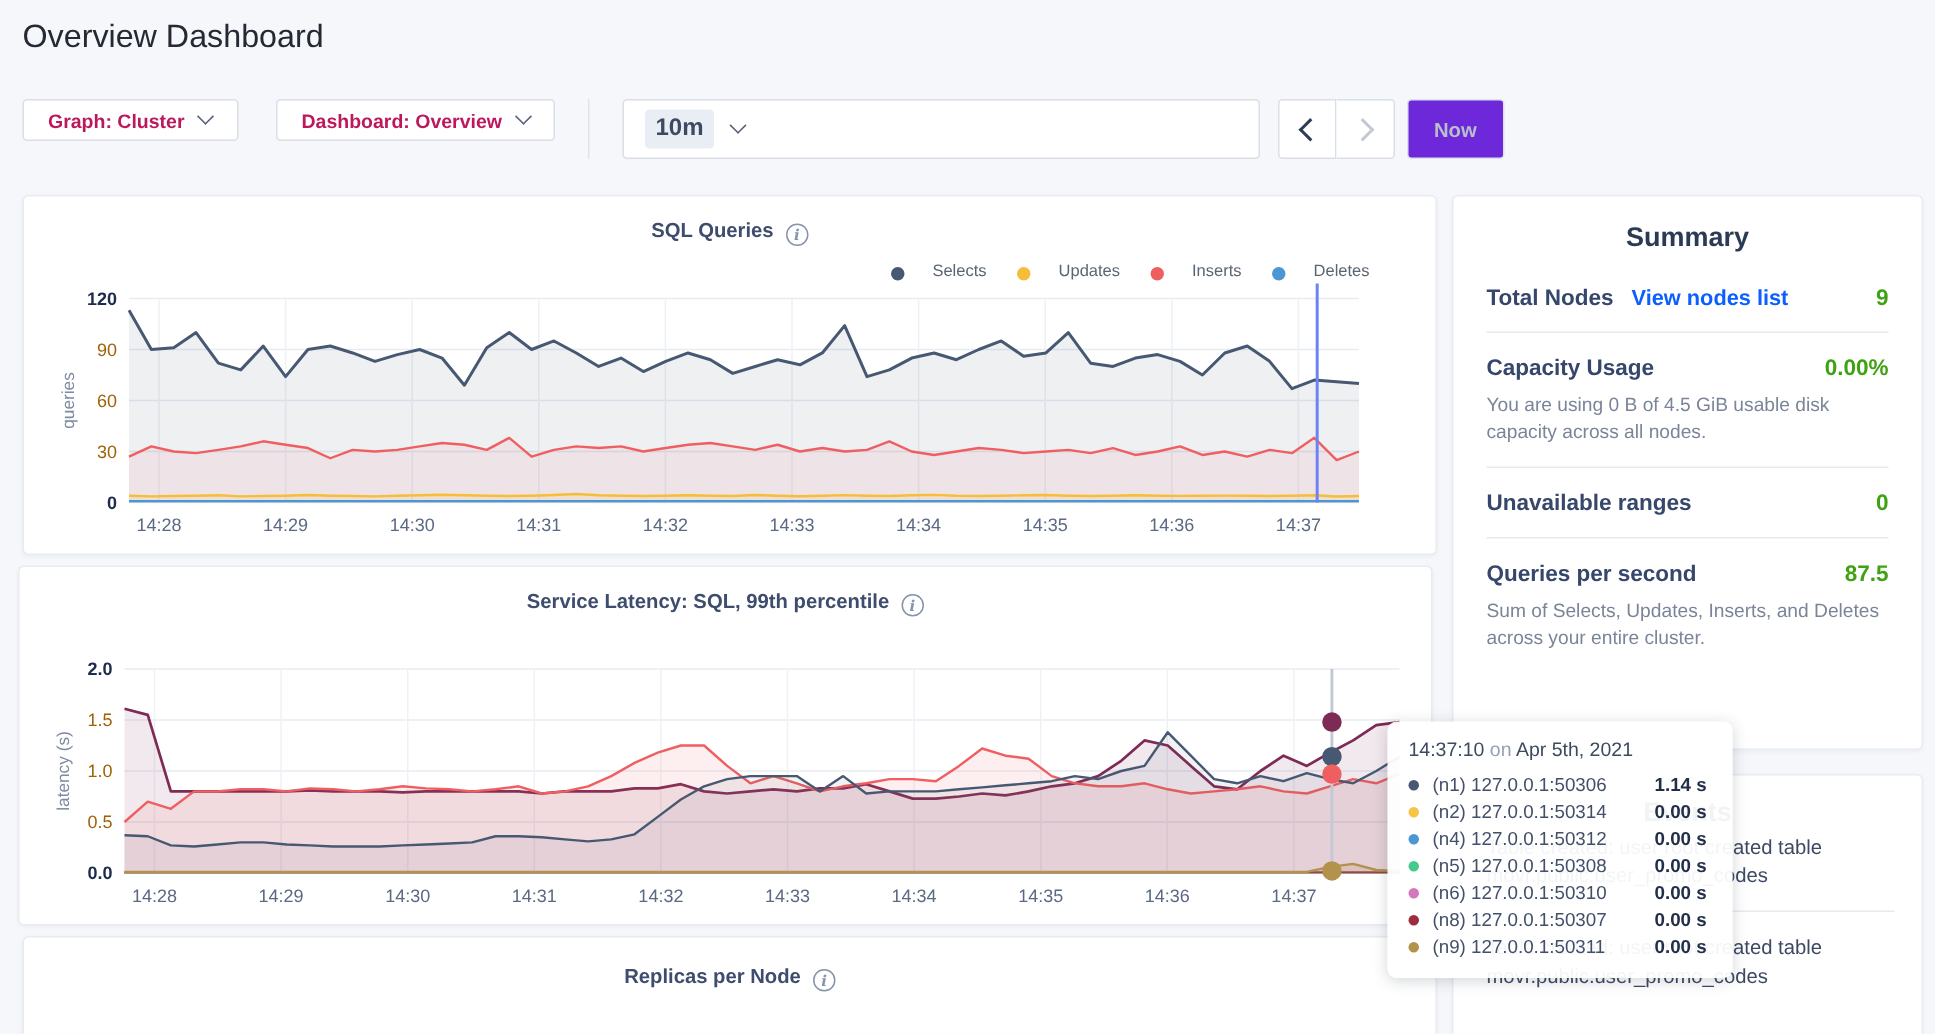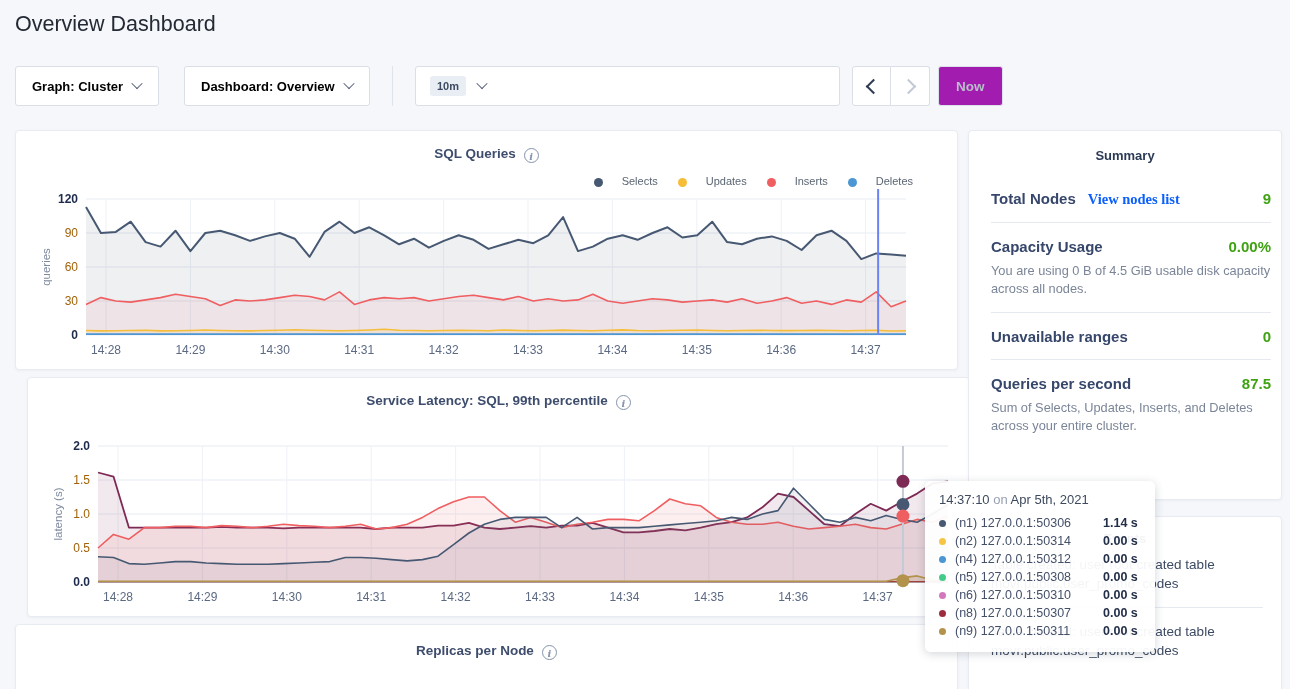--- a/index.html
+++ b/index.html
@@ -5,64 +5,64 @@
   html,body{margin:0;padding:0;}
   body{
     width:1290px;height:689px;overflow:hidden;position:relative;
     background:#f5f7fa;font-family:"Liberation Sans","DejaVu Sans",sans-serif;
     -webkit-font-smoothing:antialiased;
   }
   .abs{position:absolute;}
   h1{position:absolute;left:15px;top:12px;margin:0;font-size:21.5px;font-weight:400;color:#242933;}
   
   .btn{
-    position:absolute;top:66px;height:40px;box-sizing:border-box;background:#fff;
+    position:absolute;top:66px;height:28px;box-sizing:border-box;background:#fff;
     border:1px solid #d9dee7;border-radius:3px;display:flex;align-items:center;
-    padding:0 16px;font-size:13px;font-weight:bold;color:#000000;cursor:pointer;gap:10px;
+    padding:0 16px;font-size:13px;font-weight:bold;color:#be185d;cursor:pointer;gap:10px;
   }
   .chev{width:7px;height:7px;border-right:1.7px solid #55607a;border-bottom:1.7px solid #55607a;
     transform:rotate(45deg) translate(-1px,-1px);display:inline-block;margin-top:-3px;}
   .vdiv{position:absolute;left:392px;top:66px;width:1px;height:40px;background:#dfe3ea;}
   .timebox{position:absolute;left:415px;top:66px;width:425px;height:40px;box-sizing:border-box;
     background:#fff;border:1px solid #d9dee7;border-radius:3px;display:flex;align-items:center;
     padding:0 14px;gap:12px;cursor:pointer;}
-  .timebadge{background:#e9edf4;color:#3e4a61;font-size:11px;font-weight:bold;border-radius:3px;padding:4px 7px;}
+  .timebadge{background:#e9edf4;color:#3e4a61;font-size:16px;font-weight:bold;border-radius:3px;padding:4px 7px;}
   .timelabel{font-size:13.5px;font-weight:bold;color:#1f2b42;flex:1;}
   .navgroup{position:absolute;left:852px;top:66px;width:78px;height:40px;display:flex;}
   .navbtn{width:39px;height:40px;box-sizing:border-box;background:#fff;border:1px solid #d9dee7;
     display:flex;align-items:center;justify-content:center;cursor:pointer;}
   .navbtn.first{border-radius:3px 0 0 3px;}
   .navbtn.last{border-radius:0 3px 3px 0;border-left:none;}
   .arrow-left{width:9px;height:9px;border-left:2.2px solid #2f3b55;border-bottom:2.2px solid #2f3b55;transform:rotate(45deg);margin-left:4px;}
   .arrow-right{width:9px;height:9px;border-right:2.2px solid #c3c9d4;border-top:2.2px solid #c3c9d4;transform:rotate(45deg);margin-right:4px;}
-  .nowbtn{position:absolute;left:938px;top:66px;height:40px;box-sizing:border-box;background:#a21caf;
+  .nowbtn{position:absolute;left:938px;top:66px;height:40px;box-sizing:border-box;background:#6d28d9;
     border:1px solid #dde2e9;border-radius:3px;padding:0 17px;font-size:13.5px;font-weight:bold;
     color:#b9bfca;display:flex;align-items:center;}
   
   .card{position:absolute;background:#fff;border:1px solid #e8ebf1;border-radius:4px;
     box-shadow:0 1px 3px rgba(60,70,90,0.05);box-sizing:border-box;}
   .chart-title{position:absolute;left:0;right:0;text-align:center;font-size:13.5px;font-weight:bold;color:#3e4d6d;}
   .info-icon{display:inline-block;width:15px;height:15px;border:1.3px solid #8593ab;border-radius:50%;
     font-size:10px;line-height:15px;color:#8593ab;text-align:center;vertical-align:-2px;margin-left:8px;
     font-family:"DejaVu Serif",serif;font-style:italic;font-weight:bold;cursor:pointer;box-sizing:border-box;}
   .legend{position:absolute;display:flex;gap:20px;align-items:center;}
   .legend-item{display:flex;align-items:flex-end;gap:19px;font-size:11px;color:#5a6572;cursor:pointer;}
   .legend-dot{width:9px;height:9px;border-radius:50%;}
   .ytick{position:absolute;font-size:12px;color:#a16207;text-align:right;width:46px;}
   .ytick.end{color:#1e2b4d;font-weight:bold;}
   .xtick{position:absolute;font-size:12px;color:#5b6983;transform:translateX(-50%);}
   .ylabel{position:absolute;font-size:11.5px;color:#7f8aa0;transform:translate(-50%,-50%) rotate(-90deg);}
   
-  .panel-title{position:absolute;left:0;right:0;text-align:center;font-size:13px;font-weight:bold;color:#2b3a55;}
-  .sumrows{position:absolute;left:22px;right:10px;top:44px;}
+  .panel-title{position:absolute;left:0;right:0;text-align:center;font-size:18px;font-weight:bold;color:#2b3a55;}
+  .sumrows{position:absolute;left:22px;right:22px;top:44px;}
   .sumrow{padding:15px 0 14px 0;border-bottom:1px solid #e6eaf0;}
   .sumrow:last-child{border-bottom:none;}
   .sumrow .line{display:flex;align-items:baseline;}
   .sumlabel{font-size:15px;font-weight:bold;color:#36476b;}
-  .sumlink{font-size:14.5px;font-weight:bold;color:#0b5fff;margin-left:12px;cursor:pointer;font-family:Liberation Serif, serif;}
+  .sumlink{font-size:14.5px;font-weight:bold;color:#0b5fff;margin-left:12px;cursor:pointer;}
   .sumvalue{font-size:15px;font-weight:bold;color:#3fa213;margin-left:auto;}
   .sumdesc{font-size:12.8px;color:#7b8598;line-height:18px;margin-top:7px;}
   
   .eventitems{position:absolute;left:22px;right:18px;top:36px;}
   .eventitem{padding:2px 0 14px 0;border-bottom:1px solid #e6eaf0;margin-bottom:12px;}
   .eventitem:last-child{border-bottom:none;}
   .eventline{font-size:13.5px;color:#3d4a63;line-height:19px;white-space:nowrap;}
   
   .tooltip{position:absolute;left:925px;top:481px;width:230px;box-sizing:border-box;
     background:rgba(255,255,255,0.94);border-radius:6px;box-shadow:0 2px 10px rgba(40,50,70,0.20);
@@ -164,21 +164,21 @@
       <div class="xtick" style="left: 427.6px; top: 212px;">14:32</div>
       <div class="xtick" style="left: 512px; top: 212px;">14:33</div>
       <div class="xtick" style="left: 596.4px; top: 212px;">14:34</div>
       <div class="xtick" style="left: 680.8px; top: 212px;">14:35</div>
       <div class="xtick" style="left: 765.2px; top: 212px;">14:36</div>
       <div class="xtick" style="left: 849.6px; top: 212px;">14:37</div>
       <div class="ylabel" style="left: 30px; top: 136px;">queries</div>
     </div>
 </div>
 
-<div class="card" style="left:27px;top:377px;width:943px;height:240px;">
+<div class="card" style="left:12px;top:377px;width:943px;height:240px;">
   <div class="chart-title" style="top:15px;">
     <span>Service Latency: SQL, 99th percentile</span><span class="info-icon">i</span>
   </div>
   <div id="chartbox-1" class="abs" style="left:0;top:0;right:0;bottom:0;">
       <svg width="943" height="240">
         <line x1="70" x2="920" y1="204" y2="204" stroke="#e7ecf3" stroke-width="1"></line>
         <line x1="70" x2="920" y1="170" y2="170" stroke="#e7ecf3" stroke-width="1"></line>
         <line x1="70" x2="920" y1="136" y2="136" stroke="#e7ecf3" stroke-width="1"></line>
         <line x1="70" x2="920" y1="102" y2="102" stroke="#e7ecf3" stroke-width="1"></line>
         <line x1="70" x2="920" y1="68" y2="68" stroke="#e7ecf3" stroke-width="1"></line>

